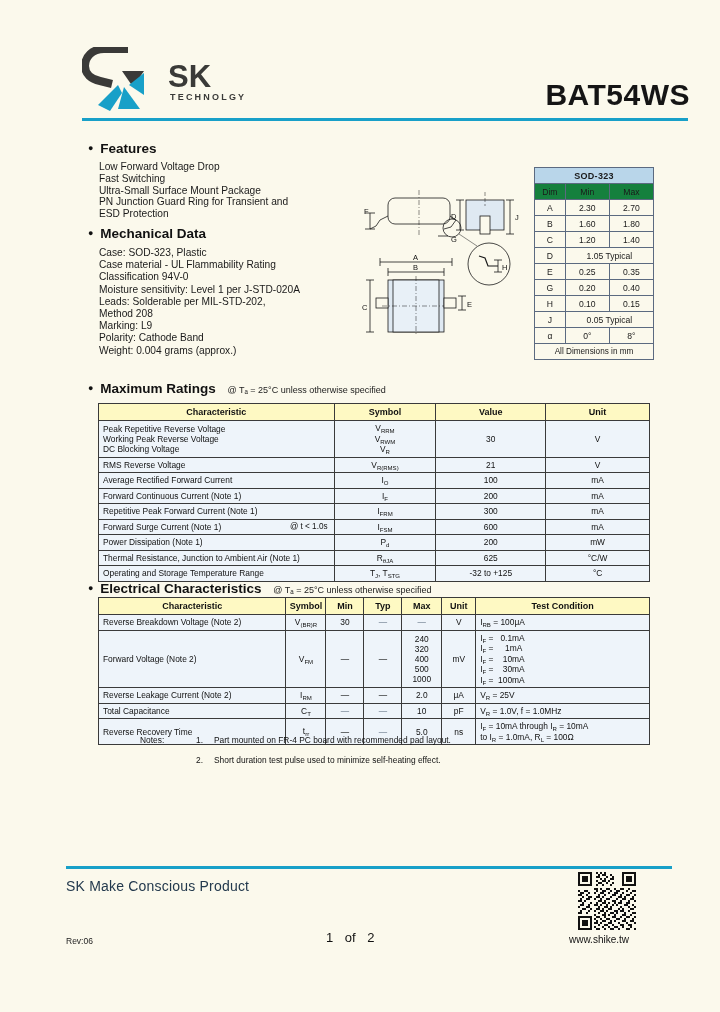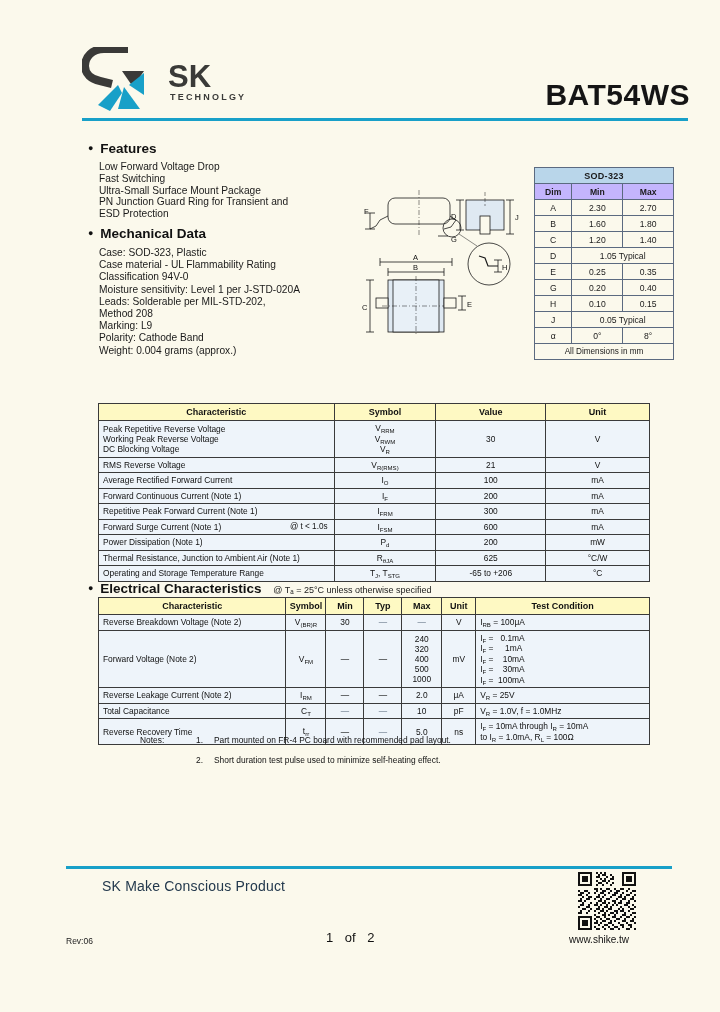--- a/index.html
+++ b/index.html
@@ -66,34 +66,34 @@
   
   .txt-list {
     position: absolute;
     font-size: 10.2px; color: #1a1a1a; line-height: 11.8px;
   }
   .txt-list div { white-space: nowrap; }
 
   
   .dim-table {
     position: absolute; left: 534px; top: 167px;
-    width: 140px;
+    width: 120px;
     border-collapse: collapse;
     font-size: 8.6px; color: #1a1a1a;
     background: #fbf9ec;
   }
   .dim-table td, .dim-table th {
     border: 1px solid #5b6a80;
     text-align: center; padding: 1px 0;
     height: 13px;
   }
   .dim-table .tt {
     background: #b9d6ea; font-weight: bold; font-size: 9px; letter-spacing: .3px;
   }
-  .dim-table .hd { background: #c4b5fd; font-weight: bold; }
+  .dim-table .hd { background: #15803d; font-weight: normal; }
   .dim-table .foot { font-size: 8.2px; }
 
   
   .pkg {
     position: absolute; left: 352px; top: 186px; width: 182px; height: 152px;
   }
 
   
   .dtable {
     position: absolute;
@@ -125,21 +125,21 @@
   .notes .nlbl { width: 56px; }
   .notes .nnum { width: 18px; }
 
   
   .rule-bot {
     position: absolute; left: 66px; top: 866px; width: 606px; height: 3px;
     background: #18a0c8;
   }
   .foot-line1 {
     position: absolute; left: 66px; top: 878px;
-    font-size: 14px; color: #23394d; letter-spacing: .2px; margin-left: 36px;
+    font-size: 14px; color: #23394d; letter-spacing: .2px;
   }
   .foot-line2 {
     position: absolute; left: 66px; top: 901px;
     font-size: 14px; color: #23394d; letter-spacing: .2px;
   }
   .rev {
     position: absolute; left: 66px; top: 936px;
     font-size: 8.5px; color: #222;
   }
   .pageno {
@@ -319,20 +319,24 @@
       <td>α</td>
       <td>0°</td>
       <td>8°</td>
     </tr>
     <tr>
       <td class="foot" colspan="3">All Dimensions in mm</td>
     </tr>
   </tbody>
     </table>
 
+  <div class="bullet-head" style="left:88px; top:381px;">
+    <span>Maximum Ratings</span>
+    <span class="head-note">@ Tₐ = 25°C unless otherwise specified</span>
+  </div>
 
   <table class="dtable" style="left:98px; top:403px; width:552px;">
     <colgroup>
         <col style="width:236px">
         <col style="width:102px">
         <col style="width:110px">
         <col style="width:104px">
       </colgroup>
     <tbody>
         <tr>
@@ -396,21 +400,21 @@
     </tr>
     <tr>
       <td class="l">Thermal Resistance, Junction to Ambient Air (Note 1)</td>
       <td class="c">R<span class="sub">θJA</span></td>
       <td class="c">625</td>
       <td class="c">°C/W</td>
     </tr>
     <tr>
       <td class="l">Operating and Storage Temperature Range</td>
       <td class="c">T<span class="sub">J</span>, T<span class="sub">STG</span></td>
-      <td class="c">-65 to +206</td>
+      <td class="c">-32 to +125</td>
       <td class="c">°C</td>
     </tr>
   </tbody>
     </table>
 
   <div class="bullet-head" style="left:88px; top:581px;">
     <span>Electrical Characteristics</span>
     <span class="head-note">@ Tₐ = 25°C unless otherwise specified</span>
   </div>
 

